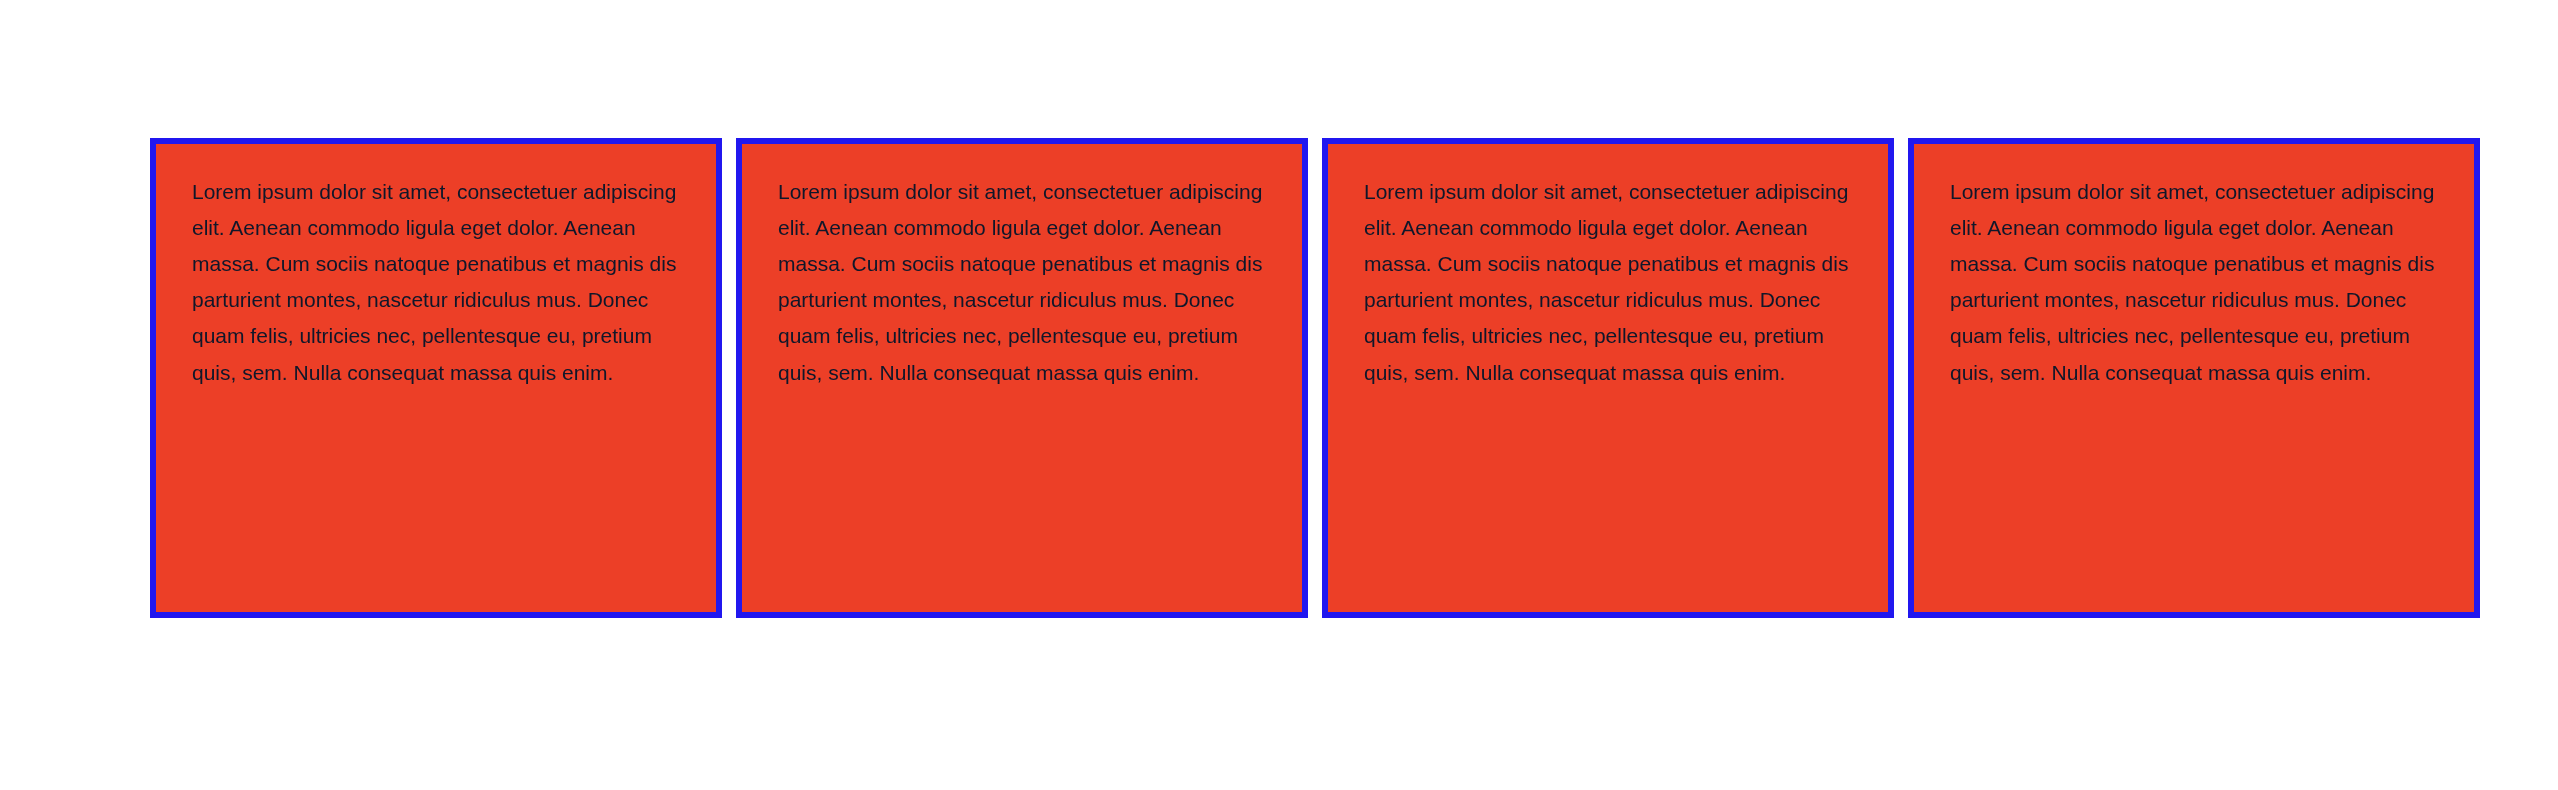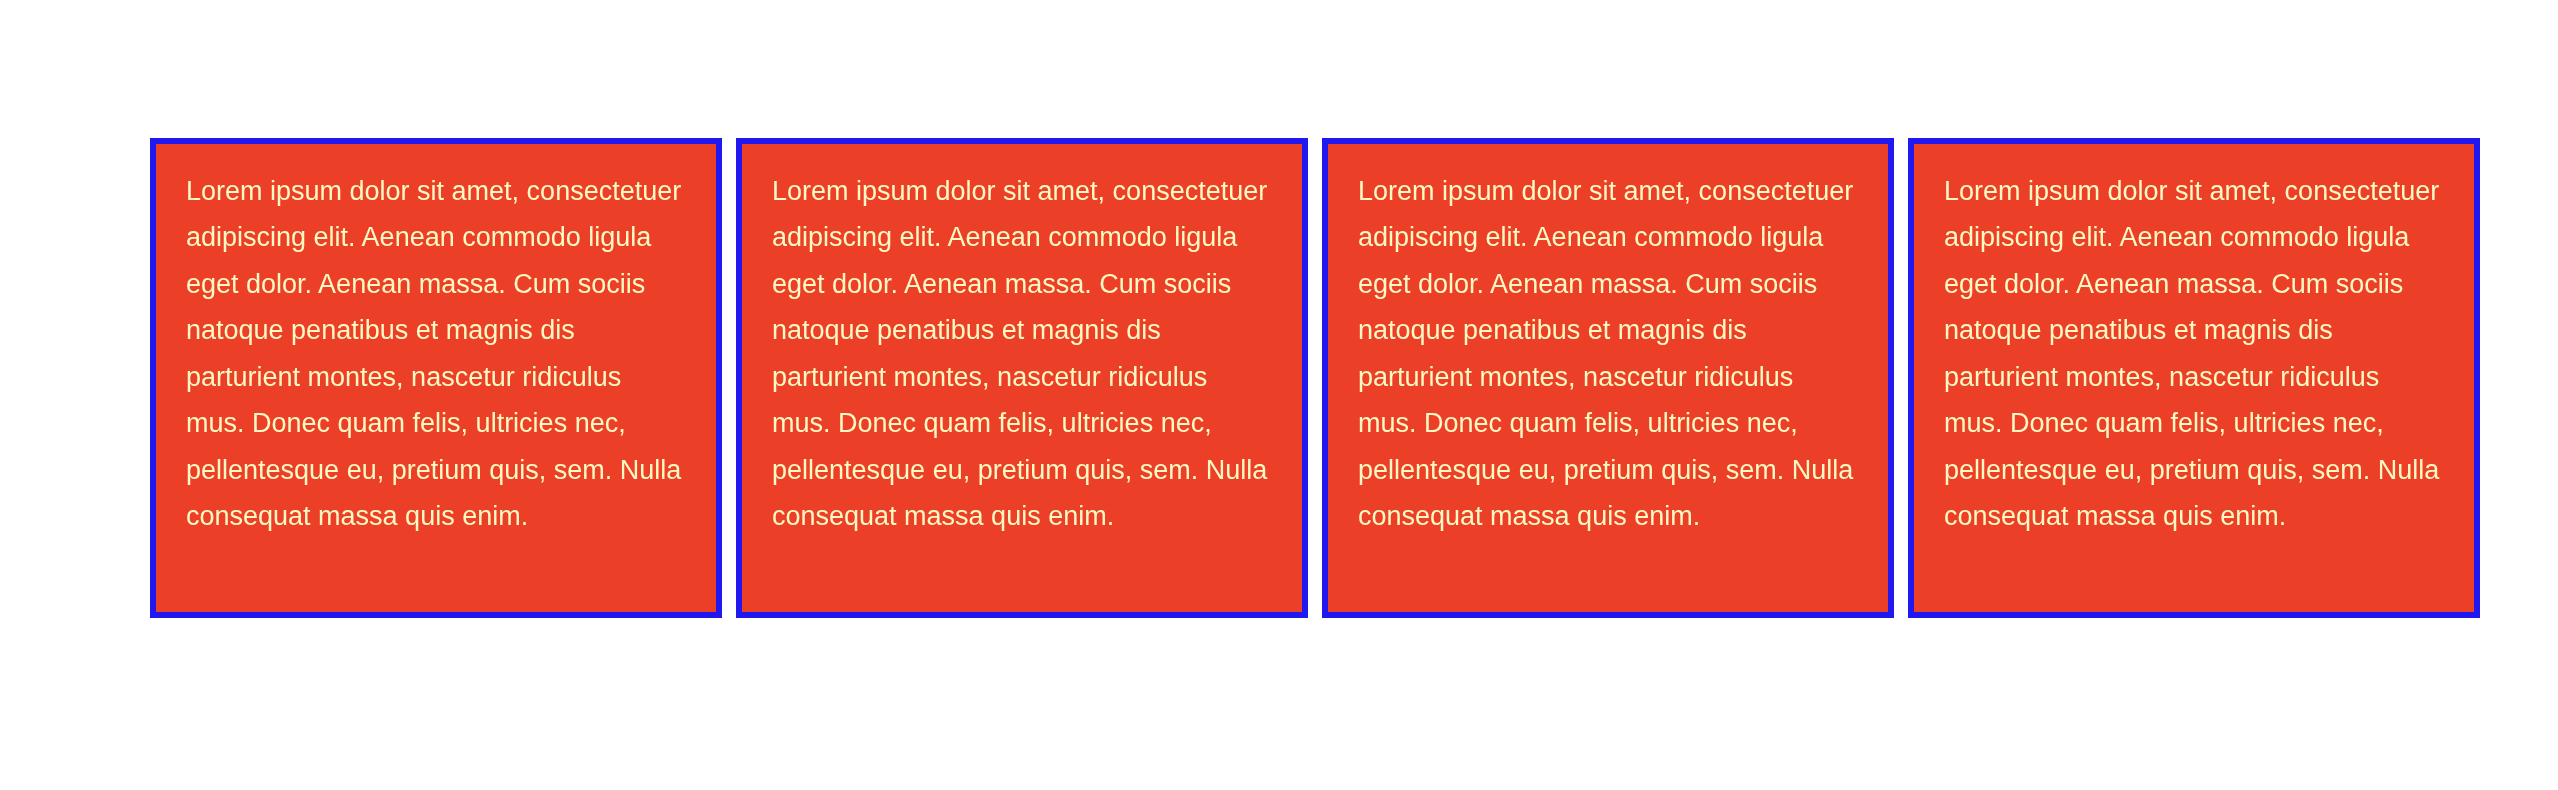--- a/index.html
+++ b/index.html
@@ -31,23 +31,23 @@
   }
   .column {
     flex: 1 1 0;
     background: #ec3f27;
     border: 6px solid #2117ef;
     box-sizing: border-box;
     padding: 16px 22px 20px 22px;
     min-height: 480px;
   }
   .column p {
-    margin: 8px;
-    color: #fef9c3;
-    font-size: 27px;
+    margin: 14px;
+    color: #0f172a;
+    font-size: 21px;
     line-height: 1.72;
     font-family: "Liberation Sans", sans-serif;
     font-weight: 400;
   }
 </style>
 </head>
 <body>
 
 <div class="page">
   <div class="columns-wrap">

